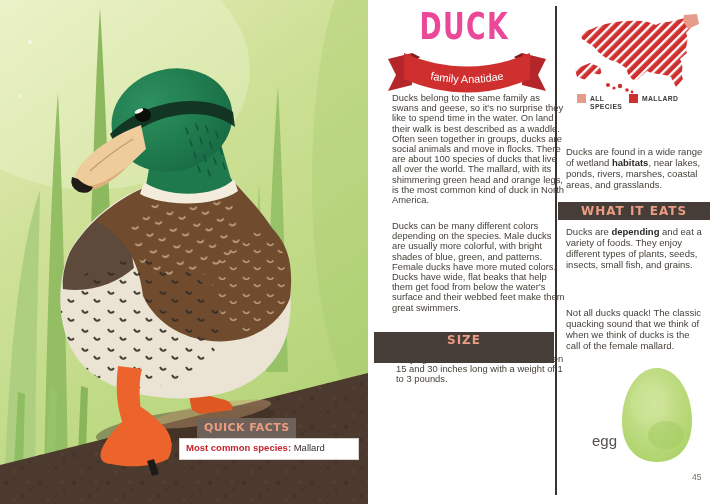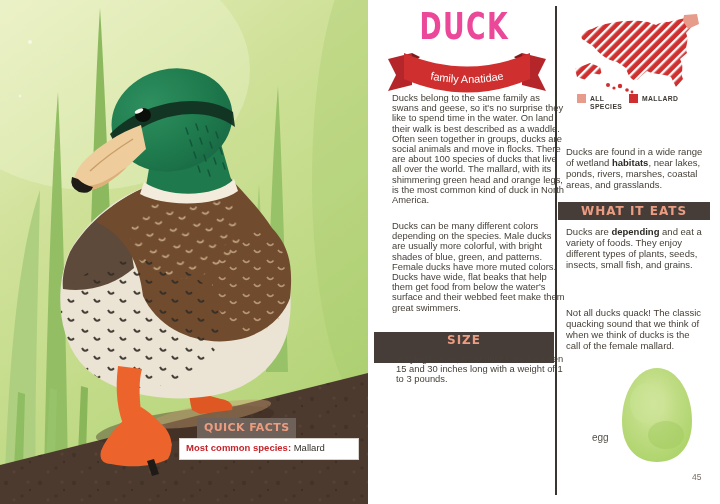--- a/index.html
+++ b/index.html
@@ -37,21 +37,21 @@
   .swatch-red { background:#d02f2f; }
   .legend-label { font-size:6.8px; font-weight:bold; letter-spacing:.4px;
     line-height:8px; color:#3d3935; padding-top:1px; }
   .sb-bar { left:0; width:152px; height:18px; font-size:12px; line-height:18px; }
   .sb-text { left:8px; width:140px; font-size:9.5px; line-height:11px; color:#474139; }
   .sb-text b { color:#2e2a26; }
   .bar-habitat { top:122px; } .text-habitat { top:146px; }
   .bar-eats { top:202px; }    .text-eats { top:226px; }
   .bar-fun { top:283px; }     .text-fun { top:307px; }
   .egg-svg { left:54px; top:365px; }
-  .egg-caption { left:34px; top:432px; font-size:10px; color:#55504a;text-align:center; }
+  .egg-caption { left:34px; top:432px; font-size:15px; color:#55504a;text-align:center; }
   .page-num { left:134px; top:472px; font-size:8.5px; color:#756d65; }
 
   
   .qf-tab { left:183px; top:418px; height:20px; padding:0 7px; background:#6d6159;
     color:#ec9d80; font-family:"DejaVu Sans", sans-serif; font-weight:bold;
     font-size:11px; letter-spacing:.4px; line-height:20px; white-space:nowrap;margin-left:14px; }
   .qf-box { left:179px; top:438px; width:180px; background:#ffffff;
     border:1px solid #d8d3cd; padding:3px 6px 4px; }
   .qf-row { font-size:9.5px; line-height:12.6px; color:#34302c; white-space:nowrap; }
   .qf-label { color:#c5242a; font-weight:bold; }

